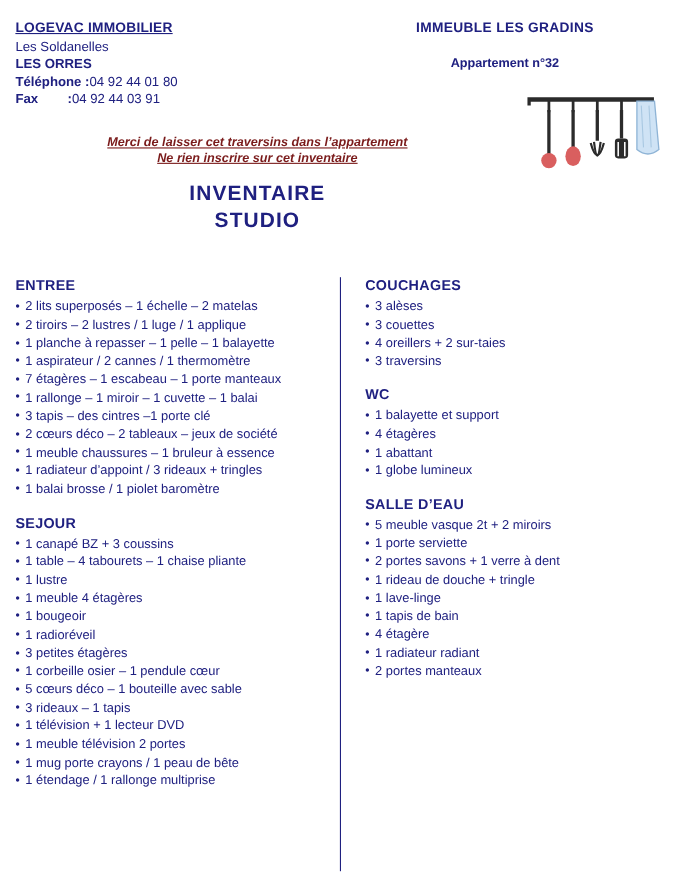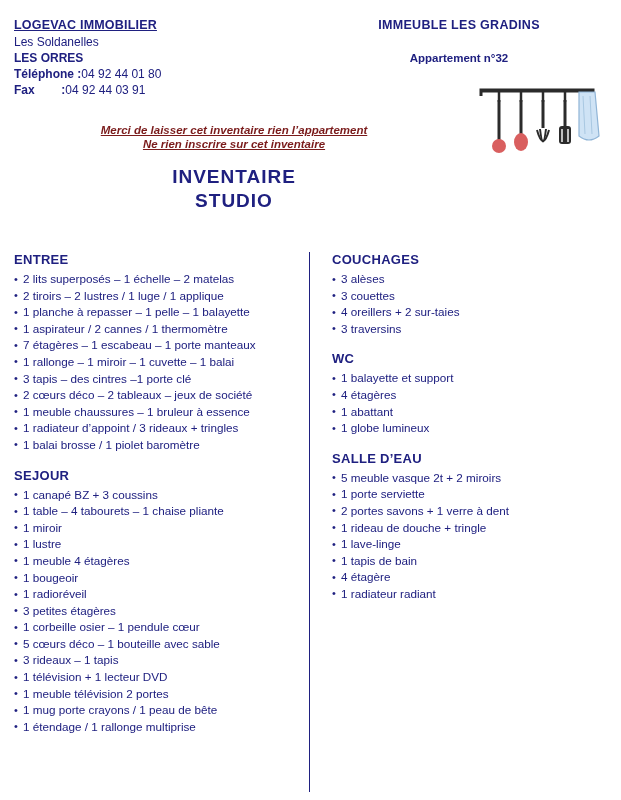--- a/index.html
+++ b/index.html
@@ -193,21 +193,21 @@
       </div>
     </div>
 
     <div class="building">
       <div class="building-name">IMMEUBLE LES GRADINS</div>
       <div class="apartment">Appartement n°32</div>
     </div>
   </div>
 
   <div class="notice">
-    <div class="notice-line">Merci de laisser cet inventaire rien l’appartement</div>
+    <div class="notice-line">Merci de laisser cet traversins dans l’appartement</div>
     <div class="notice-line">Ne rien inscrire sur cet inventaire</div>
   </div>
 
   <div class="title-block">
     <div class="title-main">INVENTAIRE</div>
     <div class="title-sub">STUDIO</div>
   </div>
 
   <div class="utensils">
     <svg width="130" height="90" viewBox="0 0 130 90" xmlns="http://www.w3.org/2000/svg">
@@ -259,21 +259,20 @@
           <li>1 radiateur d’appoint / 3 rideaux + tringles</li>
           <li>1 balai brosse / 1 piolet baromètre</li>
         </ul>
       </div>
 
       <div class="section">
         <div class="section-title">SEJOUR</div>
         <ul class="items">
           <li>1 canapé BZ  + 3 coussins</li>
           <li>1 table  – 4 tabourets – 1 chaise pliante</li>
-          <li>1 miroir</li>
           <li>1 lustre</li>
           <li>1 meuble 4 étagères</li>
           <li>1 bougeoir</li>
           <li>1 radioréveil</li>
           <li>3 petites étagères</li>
           <li>1 corbeille osier – 1 pendule cœur</li>
           <li>5 cœurs déco – 1 bouteille avec sable</li>
           <li>3 rideaux – 1 tapis</li>
           <li>1 télévision + 1 lecteur DVD</li>
           <li>1 meuble télévision 2 portes</li>
@@ -308,18 +307,19 @@
         <div class="section-title">SALLE D’EAU</div>
         <ul class="items">
           <li>5 meuble vasque 2t + 2 miroirs</li>
           <li>1 porte serviette</li>
           <li>2 portes savons + 1 verre à dent</li>
           <li>1 rideau de douche + tringle</li>
           <li>1 lave-linge</li>
           <li>1 tapis de bain</li>
           <li>4 étagère</li>
           <li>1 radiateur radiant</li>
+          <li>2 portes manteaux</li>
         </ul>
       </div>
     </div>
 
   </div>
 </div>
 
 </body></html>

